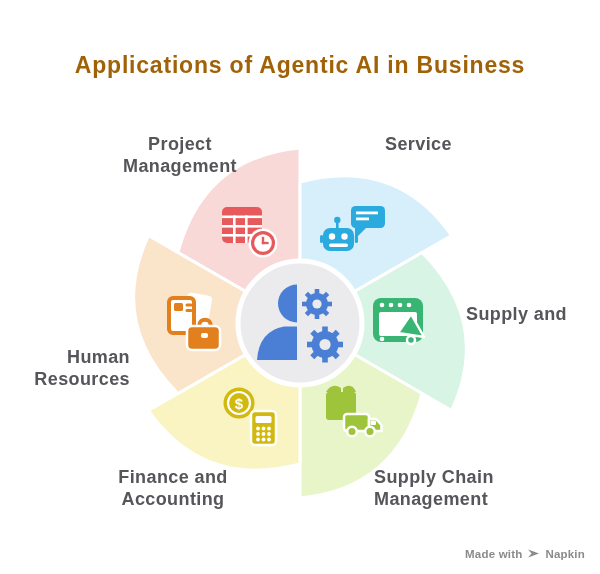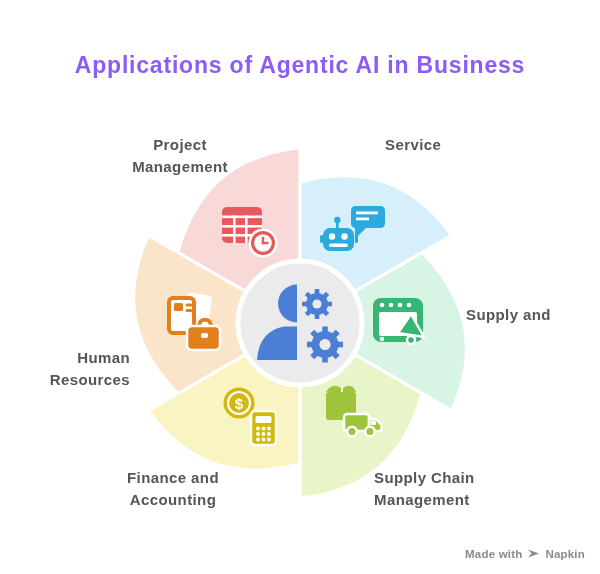--- a/index.html
+++ b/index.html
@@ -4,25 +4,25 @@
 <style>
   html,body{margin:0;padding:0;}
   body{
     width:600px;height:574px;position:relative;overflow:hidden;
     background:#ffffff;
     font-family:"Liberation Sans","DejaVu Sans",sans-serif;
   }
   .title{
     position:absolute;left:0;top:52px;width:600px;
     text-align:center;font-size:23px;font-weight:700;letter-spacing:.8px;
-    color:#8b5cf6;
+    color:#a16207;
   }
   .diagram{position:absolute;left:0;top:0;}
   .seg-label{
-    position:absolute;font-size:15px;line-height:21.5px;font-weight:700;
+    position:absolute;font-size:18px;line-height:21.5px;font-weight:700;
     color:#55555a;letter-spacing:.4px;
   }
   .seg-label span{display:block;}
   .lbl-project{left:100px;top:134px;width:160px;text-align:center;}
   .lbl-customer{left:385px;top:134px;width:160px;text-align:left;}
   .lbl-sales{left:466px;top:304px;width:130px;text-align:left;}
   .lbl-supply{left:374px;top:467px;width:170px;text-align:left;}
   .lbl-finance{left:93px;top:467px;width:160px;text-align:center;}
   .lbl-human{left:10px;top:305px;width:120px;text-align:right;margin-top:42px;}
   .badge{

